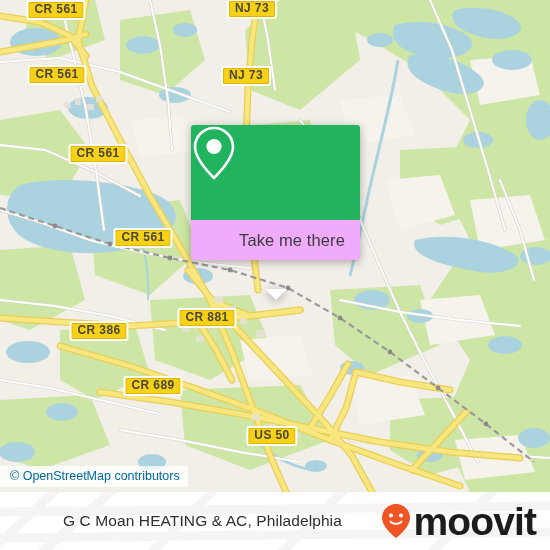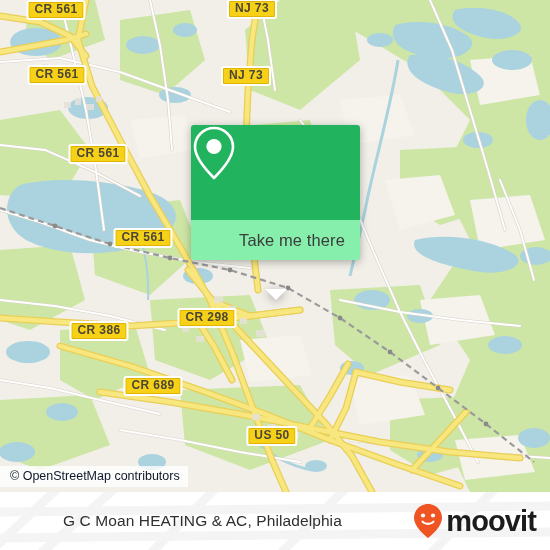--- a/index.html
+++ b/index.html
@@ -20,42 +20,42 @@
           border-radius:3px;padding:1px 6px 2px 6px;
           font-size:12px;font-weight:bold;color:#4a4638;
           letter-spacing:.4px;white-space:nowrap;line-height:13px;
           font-family:"Liberation Sans","DejaVu Sans",sans-serif;}
 
   
   #popup{position:absolute;left:191px;top:125px;width:169px;
          filter:drop-shadow(0 2px 4px rgba(0,0,0,.30));}
   #popup-head{height:95px;border-radius:3px 3px 0 0;
               display:flex;align-items:center;justify-content:center;}
-  #popup-foot{height:40px;background:#86efac;border-radius:0 0 3px 3px;
+  #popup-foot{height:40px;background:#f0abfc;border-radius:0 0 3px 3px;
               display:flex;align-items:center;justify-content:center;padding-left:33px;}
   #popup-foot span{font-size:16.5px;color:#3c3c3c;letter-spacing:.1px;}
   #popup-tail{position:absolute;left:50%;top:164px;margin-left:-11px;
               width:0;height:0;border-left:11px solid transparent;
               border-right:11px solid transparent;border-top:11px solid #ffffff;}
 
   
   #attrib{position:absolute;left:0;top:466px;padding:3px 8px 4px 10px;
           background:rgba(255,255,255,.78);
-          font-size:12.5px;color:#0f172a;white-space:nowrap;}
+          font-size:12.5px;color:#0369a1;white-space:nowrap;}
 
   
   #footer{position:absolute;left:0;top:492px;width:550px;height:58px;
           background:#ffffff;overflow:hidden;}
   #footer-wm{position:absolute;left:0;top:0;width:550px;height:58px;opacity:.5;}
   #footer-row{position:absolute;left:0;top:0;width:550px;height:58px;
               display:flex;align-items:center;justify-content:space-between;
               padding:0 14px 0 18px;box-sizing:border-box;}
   #place-label{font-size:15.5px;color:#2f2f2f;white-space:nowrap;letter-spacing:.1px;margin-left:45px;}
   #brand{display:flex;align-items:center;gap:3px;}
-  #brand-word{font-size:29px;font-weight:bold;color:#1c1c1c;letter-spacing:-.9px;
+  #brand-word{font-size:39px;font-weight:bold;color:#1c1c1c;letter-spacing:-.9px;
               line-height:29px;}
 </style>
 </head>
 <body>
 
 <div id="app">
 
   <div id="map">
     <svg width="550" height="492" viewBox="0 0 550 492">
       <defs>
@@ -245,21 +245,21 @@
         </g>
       </g>
     </svg>
 
     <div class="shield" style="left:56px;top:10px">CR 561</div>
     <div class="shield" style="left:252px;top:9px">NJ 73</div>
     <div class="shield" style="left:57px;top:75px">CR 561</div>
     <div class="shield" style="left:246px;top:76px">NJ 73</div>
     <div class="shield" style="left:98px;top:154px">CR 561</div>
     <div class="shield" style="left:143px;top:238px">CR 561</div>
-    <div class="shield" style="left:207px;top:318px">CR 298</div>
+    <div class="shield" style="left:207px;top:318px">CR 881</div>
     <div class="shield" style="left:99px;top:331px">CR 386</div>
     <div class="shield" style="left:153px;top:386px">CR 689</div>
     <div class="shield" style="left:272px;top:436px">US 50</div>
 
     <div id="popup">
       <div id="popup-head" style="background:#22b35e">
         <svg width="46" height="56" viewBox="0 0 46 56">
           <path d="M23 3 C12.5 3 4 11.4 4 21.8 C4 33 17.5 47.5 23 53 C28.5 47.5 42 33 42 21.8 C42 11.4 33.5 3 23 3 Z" fill="none" stroke="#ffffff" stroke-width="2.6" stroke-linejoin="round"></path>
           <circle cx="23" cy="21.5" r="7.6" fill="#ffffff"></circle>
         </svg>

